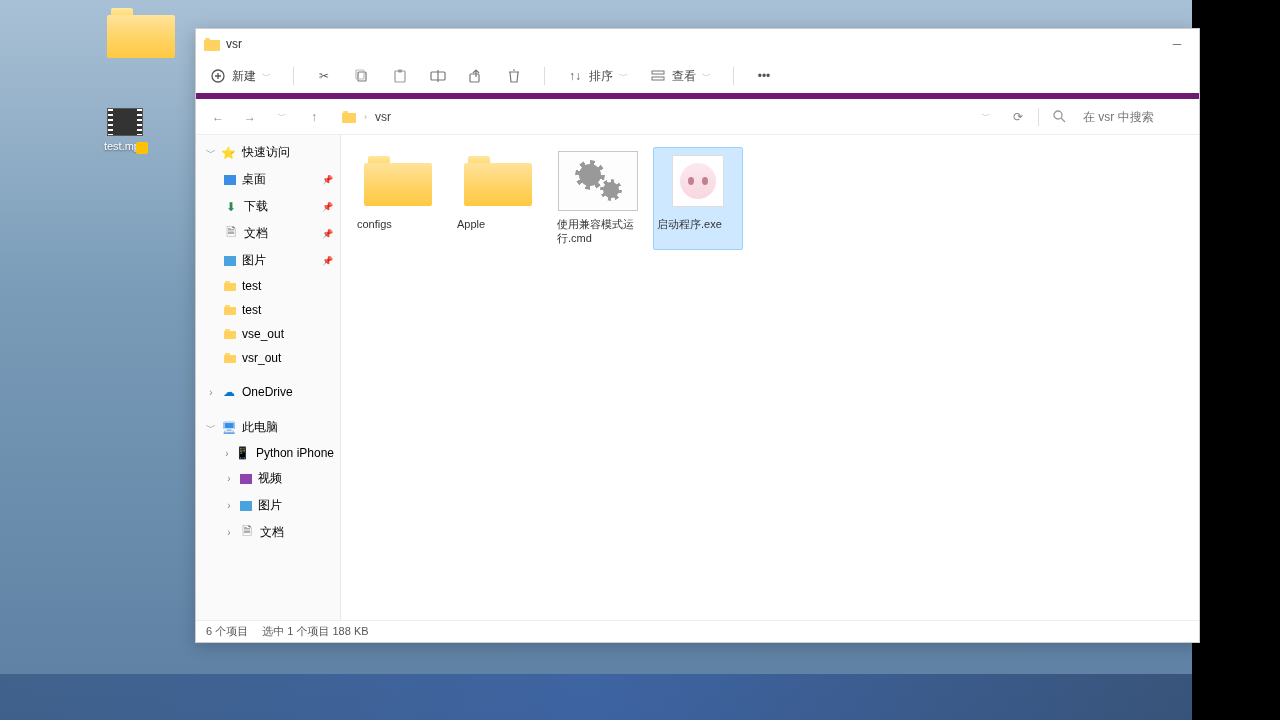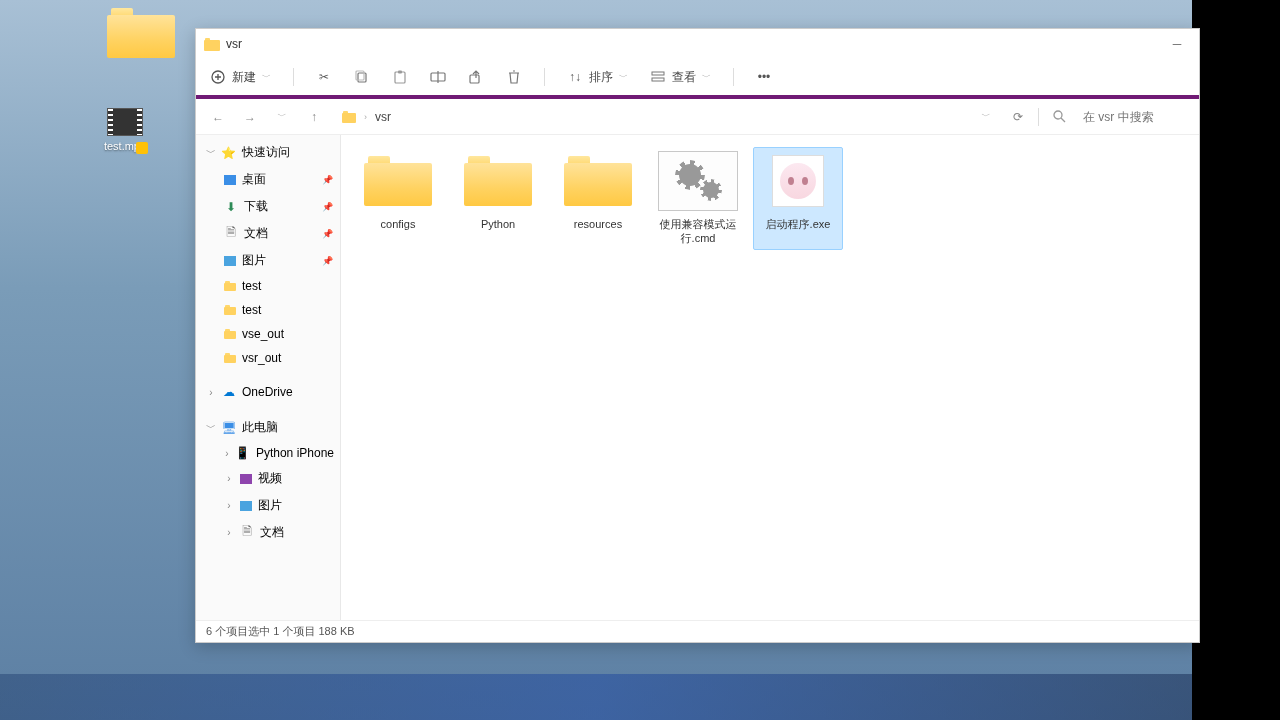--- a/index.html
+++ b/index.html
@@ -14,21 +14,21 @@
 .desktop-icon.video .thumb::after { content: ""; position: absolute; right: 0; top: 0; width: 5px; height: 100%; background: repeating-linear-gradient(#fff 0 2px, #333 2px 5px); }
 .desktop-icon.video .badge { position: absolute; bottom: -2px; right: 12px; width: 12px; height: 12px; background: #ffc107; border-radius: 2px; }
 
 
 .window { position: absolute; left: 195px; top: 28px; width: 1005px; height: 615px; background: #fff; border: 1px solid #ccc; box-shadow: 0 4px 16px rgba(0,0,0,0.2); display: flex; flex-direction: column; }
 .titlebar { height: 30px; display: flex; align-items: center; padding: 0 8px; font-size: 12px; color: #333; }
 .titlebar .folder-mini { width: 16px; height: 13px; margin-right: 6px; }
 .titlebar-actions { margin-left: auto; display: flex; gap: 18px; padding-right: 4px; }
 .titlebar-actions span { width: 20px; text-align: center; color: #666; cursor: pointer; font-size: 12px; }
 
-.toolbar { height: 40px; display: flex; align-items: center; padding: 0 14px; gap: 22px; border-bottom: 4px solid #701a75; }
+.toolbar { height: 40px; display: flex; align-items: center; padding: 0 14px; gap: 22px; border-bottom: 6px solid #701a75; }
 .toolbar .btn { display: flex; align-items: center; gap: 6px; font-size: 12px; color: #444; cursor: pointer; }
 .toolbar .icon { width: 16px; height: 16px; display: flex; align-items: center; justify-content: center; color: #555; }
 .toolbar .sep { width: 1px; height: 18px; background: #ddd; }
 
 .addr-row { height: 36px; display: flex; align-items: center; padding: 0 10px; gap: 8px; border-bottom: 1px solid #eee; }
 .nav-btn { width: 24px; height: 24px; display: flex; align-items: center; justify-content: center; color: #888; cursor: pointer; font-size: 12px; }
 .addr { flex: 1; display: flex; align-items: center; padding: 0 8px; gap: 6px; font-size: 12px; color: #444; }
 .addr .chev { color: #aaa; font-size: 9px; margin: 0 2px; }
 .search { width: 110px; font-size: 12px; color: #888; padding-left: 4px; }
 
@@ -36,21 +36,21 @@
 .sidebar { width: 145px; border-right: 1px solid #e8e8e8; overflow-y: auto; font-size: 12px; padding-top: 4px; position: relative; background: #fafafa; }
 .sidebar::-webkit-scrollbar { width: 10px; }
 .sidebar::-webkit-scrollbar-thumb { background: #c1c1c1; border-radius: 5px; }
 .side-item { display: flex; align-items: center; padding: 5px 6px 5px 10px; gap: 6px; cursor: pointer; white-space: nowrap; }
 .side-item.l2 { padding-left: 28px; }
 .side-item .ico { width: 14px; height: 14px; display: inline-flex; align-items: center; justify-content: center; }
 .side-item .pin { margin-left: auto; color: #999; font-size: 9px; }
 .caret { color: #888; font-size: 10px; width: 10px; text-align: center; }
 
 .content { flex: 1; padding: 12px; display: flex; flex-wrap: wrap; align-content: flex-start; gap: 10px 10px; overflow-y: auto; }
-.file-item { width: 90px; text-align: center; cursor: pointer; padding: 4px; border-radius: 2px; }
+.file-item { width: 90px; text-align: left; cursor: pointer; padding: 4px; border-radius: 2px; }
 .file-item.selected { background: #cde8ff; border: 1px solid #99d1ff; padding: 3px; }
 .file-item .icon-lg { width: 80px; height: 60px; margin: 0 auto 6px; display: flex; align-items: center; justify-content: center; }
 .file-item .name { font-size: 11px; color: #333; word-break: break-all; line-height: 1.3; }
 
 
 .folder-ico { position: relative; width: 68px; height: 50px; }
 .folder-ico .tab { position: absolute; top: 0; left: 4px; width: 22px; height: 10px; background: linear-gradient(180deg,#ffe79e,#ffd76b); border-radius: 2px 2px 0 0; }
 .folder-ico .body-f { position: absolute; top: 7px; left: 0; width: 68px; height: 43px; background: linear-gradient(180deg,#ffe39a 0%, #ffd260 60%, #ffc943 100%); border-radius: 2px; }
 .folder-mini { position: relative; }
 .folder-mini .tab { position: absolute; top: 0; left: 1px; width: 5px; height: 3px; background: #ffd76b; border-radius: 1px 1px 0 0; }
@@ -63,21 +63,21 @@
 .exe-ico .face::before { left: 8px; }
 .exe-ico .face::after { right: 8px; }
 
 
 .cmd-ico { width: 80px; height: 60px; border: 1px solid #c8c8c8; background: #fdfdfd; display: flex; align-items: center; justify-content: center; position: relative; }
 .gear { width: 22px; height: 22px; border-radius: 50%; background: #999; position: relative; }
 .gear::before { content: ""; position: absolute; inset: -4px; background: repeating-conic-gradient(#999 0 20deg, transparent 20deg 45deg); border-radius: 50%; -webkit-mask: radial-gradient(circle, transparent 7px, #000 7px); }
 .gear.small { width: 16px; height: 16px; position: absolute; right: 18px; bottom: 12px; }
 .gear.small::before { inset: -3px; -webkit-mask: radial-gradient(circle, transparent 5px, #000 5px); }
 
-.status { height: 22px; border-top: 1px solid #eee; display: flex; align-items: center; padding: 0 10px; font-size: 11px; color: #555; }
+.status { height: 22px; border-top: 1px solid #eee; display: flex; align-items: center; padding: 0 10px; font-size: 11px; color: #555; gap: 14px; }
 
 
 .taskbar-shadow { position: absolute; bottom: 0; left: 0; right: 88px; height: 46px; background: linear-gradient(90deg, rgba(20,50,100,0.4), rgba(40,80,160,0.6) 50%, rgba(20,40,80,0.5)); }
 .black-right { position: absolute; right: 0; top: 0; width: 88px; height: 720px; background: #000; }
 
 svg { display: block; }
 </style>
 </head>
 <body>
 
@@ -310,30 +310,21 @@
           </div>
         <div class="name">configs</div>
       </div>
       <div class="file-item">
         <div class="icon-lg">
             <div class="folder-ico">
               <div class="tab"></div>
               <div class="body-f"></div>
             </div>
           </div>
-        <div class="name">Python</div>
-      </div>
-      <div class="file-item">
-        <div class="icon-lg">
-            <div class="folder-ico">
-              <div class="tab"></div>
-              <div class="body-f"></div>
-            </div>
-          </div>
-        <div class="name">resources</div>
+        <div class="name">Apple</div>
       </div>
       <div class="file-item">
         <div class="icon-lg">
             <div class="cmd-ico">
               <div class="gear" style="position:absolute;left:20px;top:12px;"></div>
               <div class="gear small"></div>
             </div>
           </div>
         <div class="name">使用兼容模式运行.cmd</div>
       </div>

